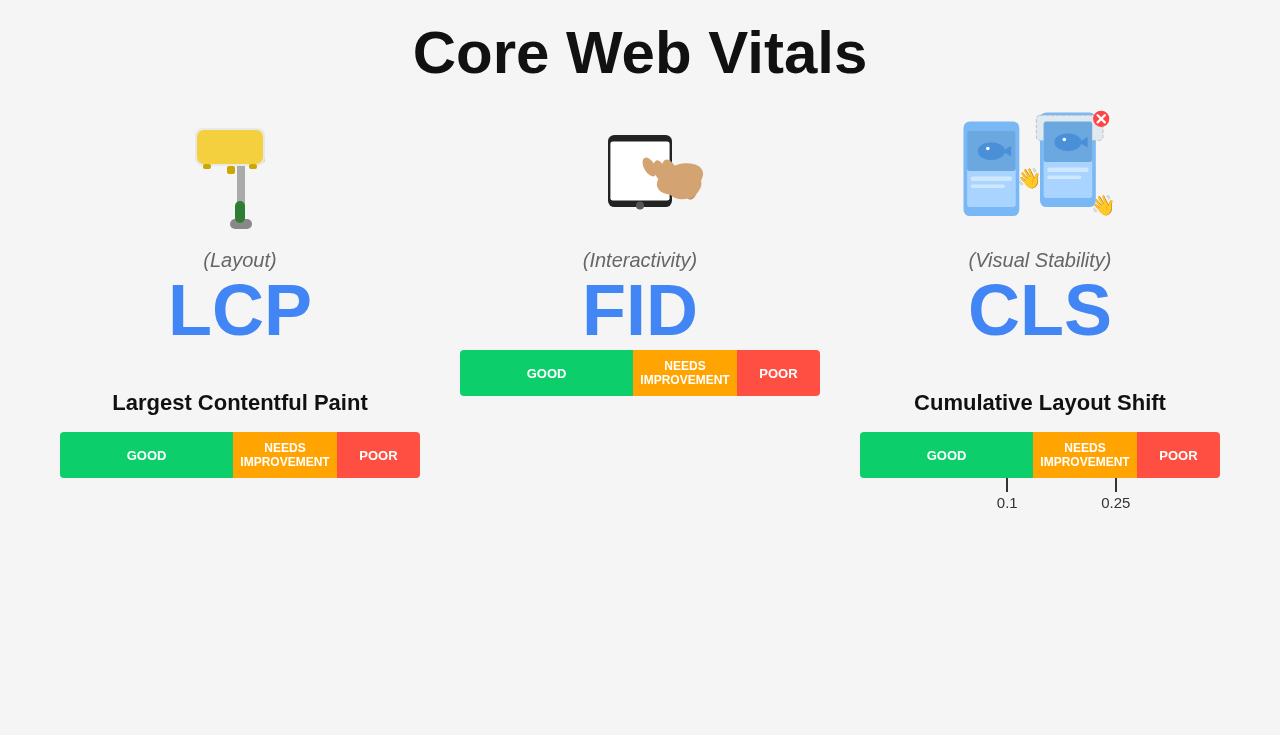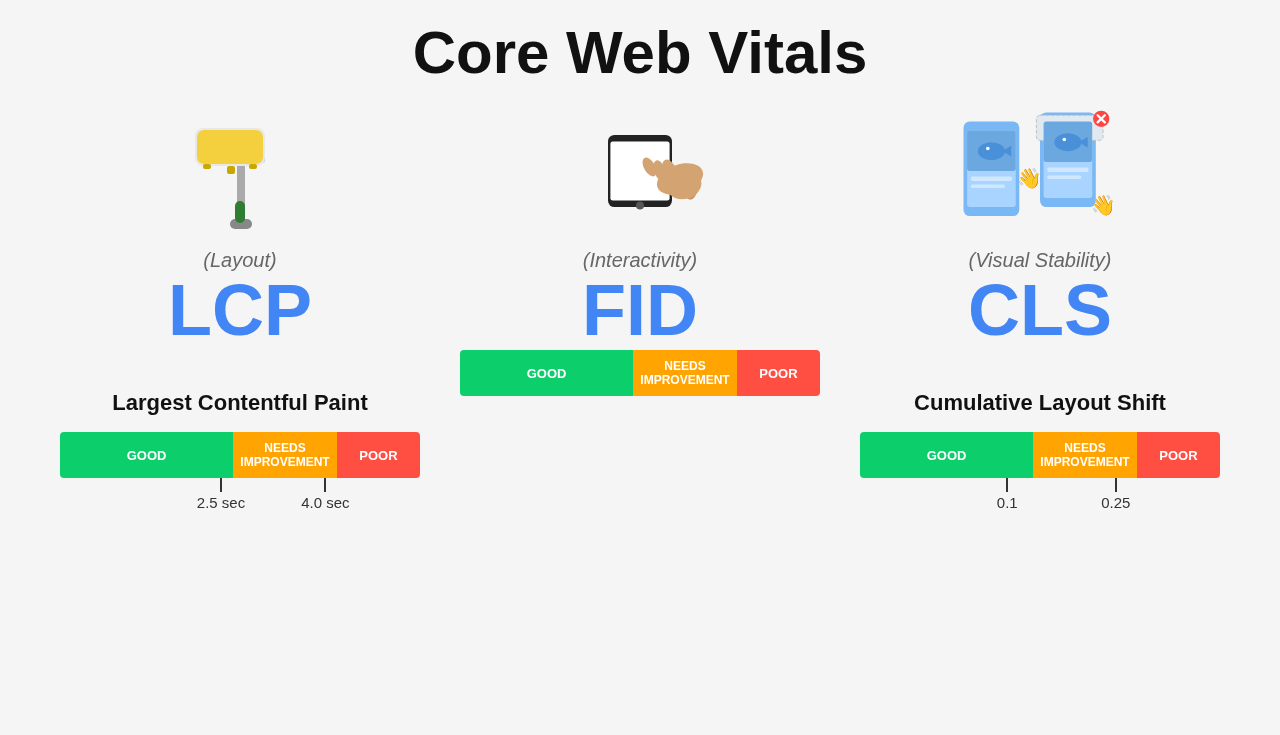--- a/index.html
+++ b/index.html
@@ -186,30 +186,20 @@
       </svg>
     </div>
     <div class="metric-category">(Layout)</div>
     <div class="metric-abbr">LCP</div>
     <div class="metric-name">Largest Contentful Paint</div>
     <div class="bar-container">
       <div class="bar">
         <div class="bar-good">GOOD</div>
         <div class="bar-needs">NEEDS IMPROVEMENT</div>
         <div class="bar-poor">POOR</div>
-      </div>
-      <div class="bar-tick-area">
-        <div class="tick-mark" style="left: 38%;">
-          <div class="tick-line"></div>
-          <span class="tick-label">2.5 sec</span>
-        </div>
-        <div class="tick-mark" style="left: 67%;">
-          <div class="tick-line"></div>
-          <span class="tick-label">4.0 sec</span>
-        </div>
       </div>
     </div>
   </div>
 
   <div class="metric-col">
     <div class="metric-icon">
 
       <svg class="phone-svg" viewBox="0 0 200 130" xmlns="http://www.w3.org/2000/svg">
 
         <rect x="60" y="20" width="80" height="90" rx="8" fill="#222"></rect>

